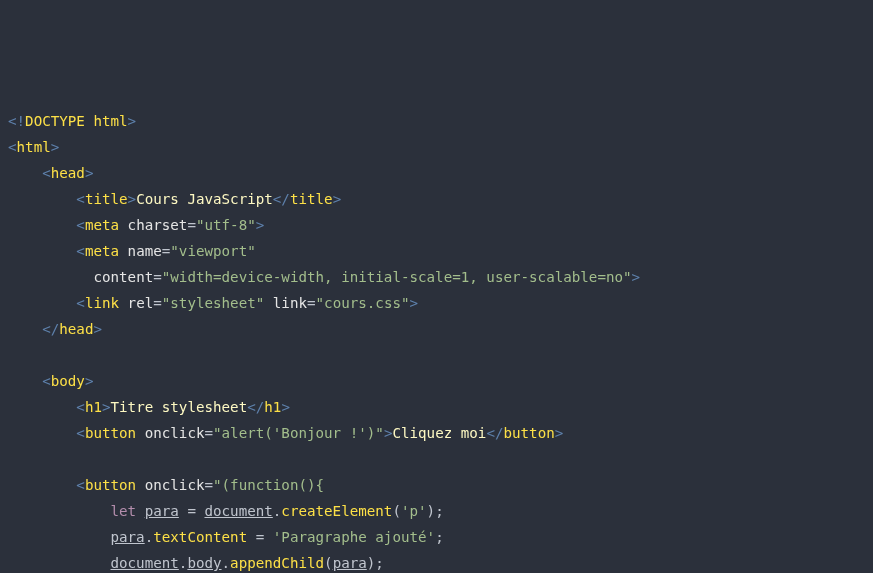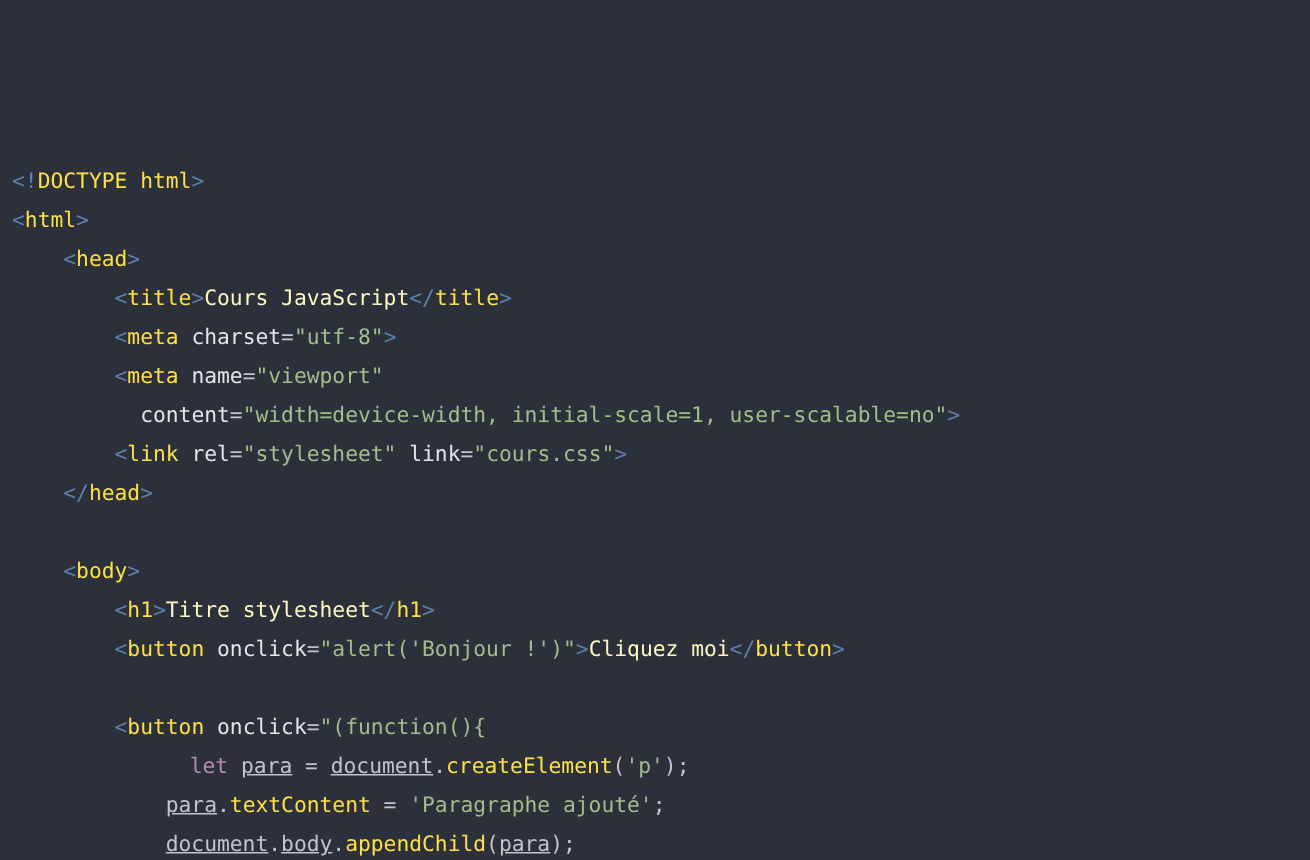--- a/index.html
+++ b/index.html
@@ -17,21 +17,21 @@
     width: 873px;
     height: 573px;
     overflow: hidden;
     white-space: pre;
   }
   .tag { color: #fde047; }
   .bracket { color: #5e81ac; }
   .attr-name { color: #e5e5e5; }
   .attr-val { color: #a3be8c; }
   .text { color: #fef9c3; font-weight: 500; }
-  .kw { color: #b48ead; margin-left: 16px; }
+  .kw { color: #b48ead; }
   .var { color: #c0c5ce; text-decoration: underline; }
   .eq { color: #c0c5ce; }
   .fn { color: #fde047; }
   .paren { color: #c0c5ce; }
   .str { color: #a3be8c; }
   .dot { color: #c0c5ce; }
   .semi { color: #c0c5ce; }
 </style>
 </head>
 <body>

